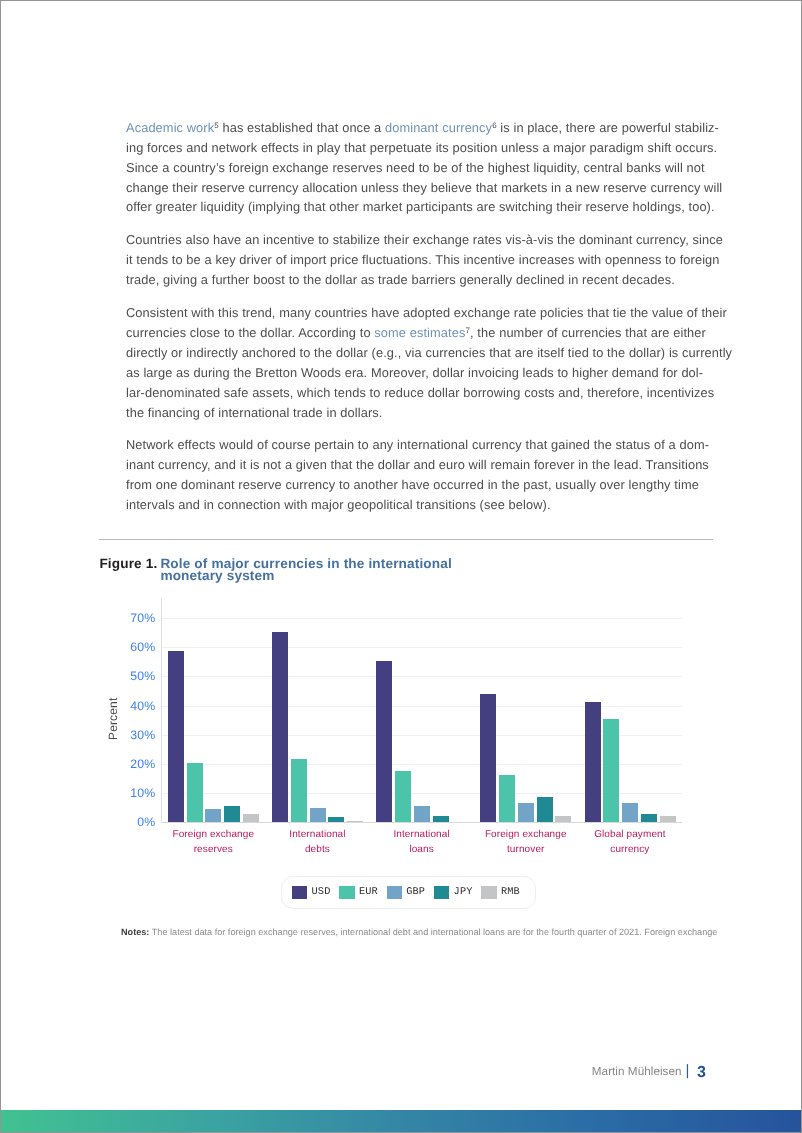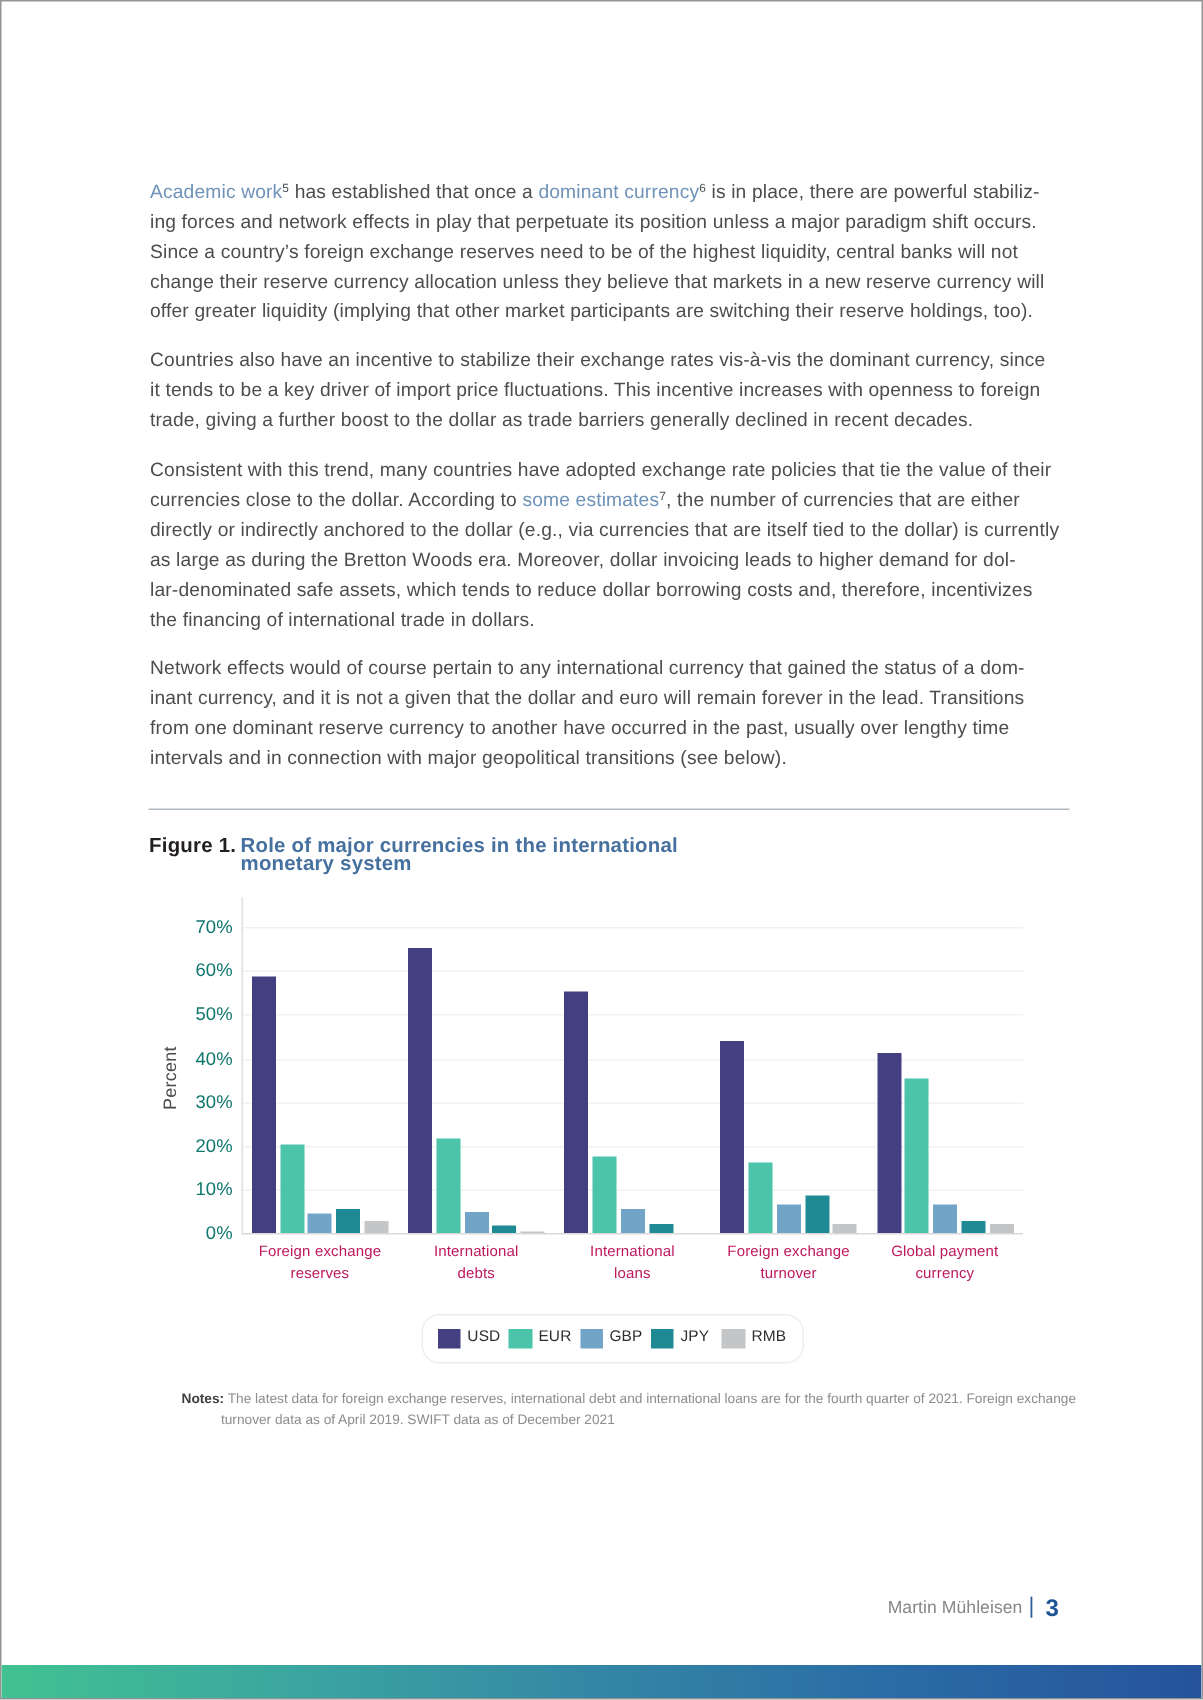--- a/index.html
+++ b/index.html
@@ -3,45 +3,45 @@
 <meta charset="utf-8">
 <title>The international role of the dollar</title>
 <style>
 html,body{margin:0;padding:0;background:#fff;}
 body{width:802px;height:1133px;font-family:"Liberation Sans",sans-serif;-webkit-font-smoothing:antialiased;text-rendering:geometricPrecision;}
 .page{position:absolute;left:0;top:0;width:802px;height:1133px;border:1px solid #949494;background:#fff;overflow:hidden;box-sizing:border-box;}
 
 
 .content{position:absolute;left:99px;top:116.8px;width:600px;}
 p.body{margin:0 0 13px 0;font-size:12.82px;line-height:19.9px;color:#4c4d4f;letter-spacing:0.105px;}
-p.body .ln{display:block;white-space:nowrap;}
+p.body .ln{display:block;white-space:nowrap;margin-left:26px;}
 a.lk{color:#6e92b8;text-decoration:none;}
 sup{font-size:0.62em;vertical-align:baseline;position:relative;top:-3.9px;line-height:0;}
 
 
 .divider{position:absolute;left:98.3px;top:537.6px;width:614px;height:1px;background:#b3b9c0;}
 
 
 .figtitle{position:absolute;left:98.4px;top:556.8px;width:400px;font-size:13.6px;line-height:11.9px;font-weight:bold;letter-spacing:0.15px;}
 .figtitle .fignum{color:#231f20;position:absolute;left:0;top:0;white-space:nowrap;}
 .figtitle .figtxt{color:#46719f;display:block;padding-left:61px;}
 
 
 .chart{position:absolute;left:0;top:0;width:800px;height:1131px;}
 .ylabel{position:absolute;left:104.5px;top:738.5px;transform:rotate(-90deg);transform-origin:left top;font-size:12px;color:#4a4a4a;white-space:nowrap;letter-spacing:0.15px;}
 .plot{position:absolute;left:160.2px;top:616.8px;width:520.8px;height:204.7px;}
 .gridline{position:absolute;left:0;width:520.8px;height:1px;background:#f1f1f1;}
 .yaxis{position:absolute;left:0;top:-20px;width:1px;height:224.7px;background:#e0e0e0;}
-.ytick{position:absolute;right:100%;margin-right:6px;font-size:12.3px;color:#0f766e;white-space:nowrap;text-align:center;transform:translateY(-50%);line-height:1;letter-spacing:0.1px;}
+.ytick{position:absolute;right:100%;margin-right:6px;font-size:12.3px;color:#3b82f6;white-space:nowrap;text-align:center;transform:translateY(-50%);line-height:1;letter-spacing:0.1px;}
 .bars{position:absolute;left:0;top:0;height:204.7px;width:520.8px;}
 .bar{position:absolute;bottom:0;width:16px;}
 .glabel{position:absolute;top:209px;font-size:10px;line-height:15.4px;color:#be185d;text-align:center;white-space:nowrap;letter-spacing:0.1px;}
 
 
-.legend{position:absolute;left:279.6px;top:874.8px;width:232.6px;height:31.3px;display:flex;align-items:center;border:1px solid #eeeeee;border-radius:12px;padding:0 10.5px;background:#fff;box-sizing:content-box;}
+.legend{position:absolute;left:279.6px;top:874.8px;width:232.6px;height:31.3px;display:flex;align-items:center;border:1px solid #eeeeee;border-radius:12px;padding:0 10.5px;background:#fff;box-sizing:content-box;font-family:Liberation Mono, monospace;}
 .legitem{display:flex;align-items:center;width:47.35px;flex:none;}
 .legitem:last-child{width:auto;}
 .swatch{width:15.2px;height:13.8px;margin-right:4.3px;flex:none;}
 .legtxt{font-size:10.3px;color:#2e2e2e;letter-spacing:0.1px;line-height:1;}
 
 
 .notes{position:absolute;left:120px;top:925.4px;width:610px;font-size:9.15px;line-height:13.7px;color:#8d8d8d;}
 .notes .blk{margin-bottom:5.2px;}
 .notes .blk:last-child{margin-bottom:0;}
 .notes b{color:#3f3f3f;font-weight:bold;}
@@ -184,21 +184,21 @@
         <span class="swatch" style="background: rgb(32, 138, 148);"></span>
         <span class="legtxt">JPY</span>
       </div>
       <div class="legitem">
         <span class="swatch" style="background: rgb(196, 197, 199);"></span>
         <span class="legtxt">RMB</span>
       </div>
     </div>
 
   <div class="notes">
-      <div class="blk"><b>Notes:</b><span> The latest data for foreign exchange reserves, international debt and international loans are for the fourth quarter of 2021. Foreign exchange</span><span class="ind" style="padding-left: 26.3px;">turnover data as of April 2019. SWIFT data as of December 2021</span></div>
+      <div class="blk"><b>Notes:</b><span> The latest data for foreign exchange reserves, international debt and international loans are for the fourth quarter of 2021. Foreign exchange</span></div>
     </div>
 
   <div class="footer">
     <span>Martin Mühleisen</span>
     <span class="sep">|</span>
     <span class="pg">3</span>
   </div>
 
   <div class="gradbar"></div>
 </div>

